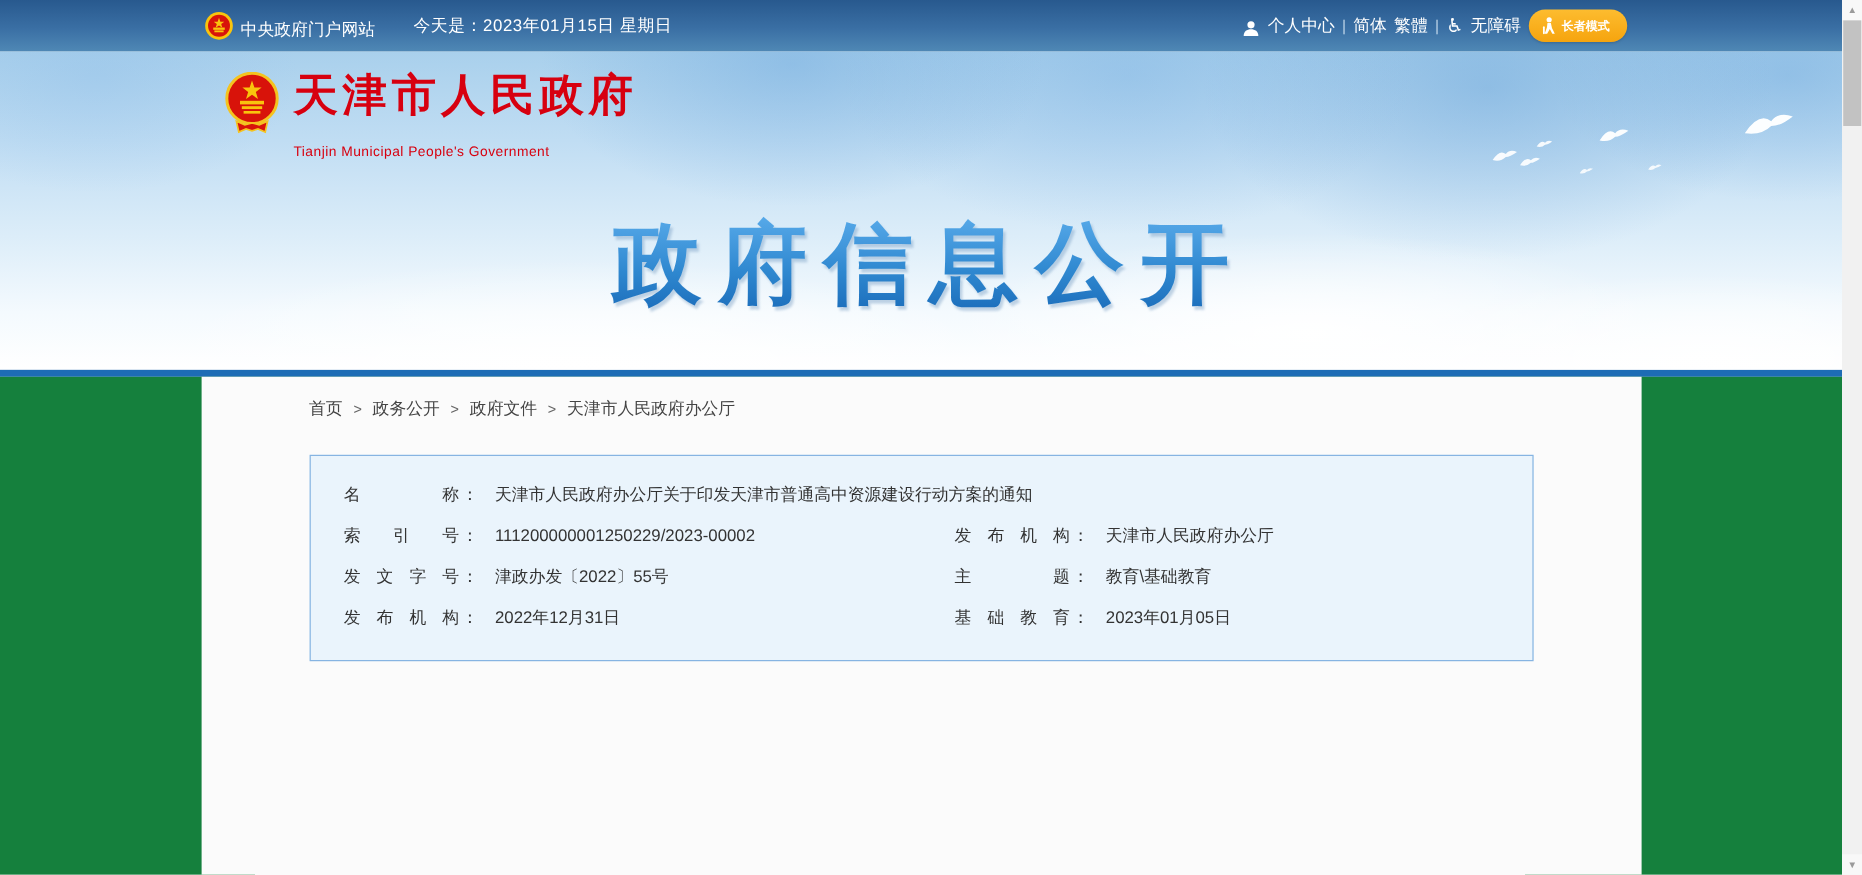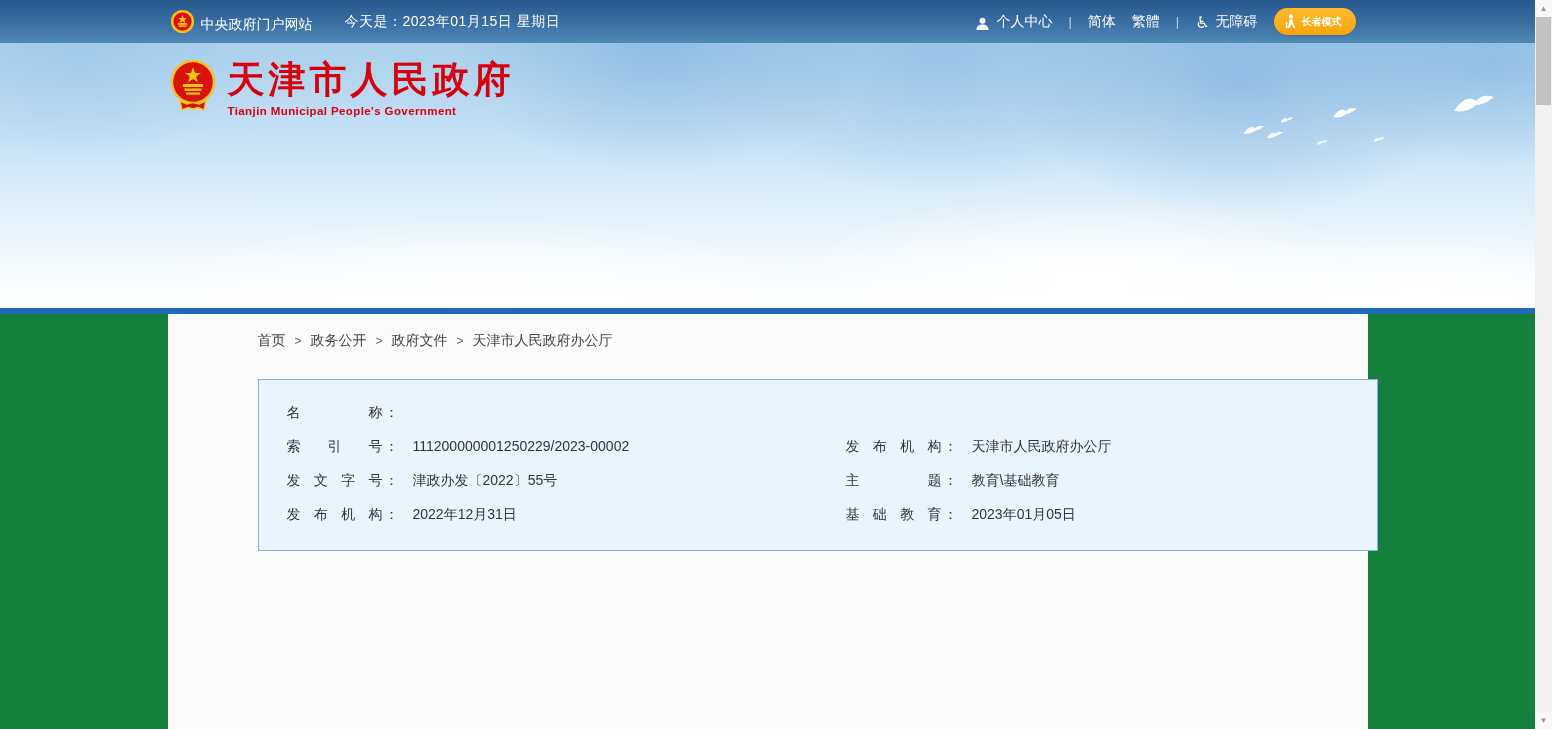--- a/index.html
+++ b/index.html
@@ -3,21 +3,21 @@
 <meta charset="utf-8">
 <style>
   * { margin:0; padding:0; box-sizing:border-box; }
   html,body { width:1552px; height:729px; overflow:hidden;
     font-family:"Liberation Sans","DejaVu Sans",sans-serif; background:#f5f5f5; }
 
   
   .topbar { height:43px; width:1535px; background:linear-gradient(180deg,#28598e 0%,#3a6fa4 55%,#4f88b5 100%); }
   .topbar-inner { width:1200px; margin:0 auto; height:100%; display:flex; align-items:center; justify-content:space-between; color:#fff; font-size:14px; }
   .tb-left { display:flex; align-items:center; gap:10px; padding-left:2px; }
-  .tb-right { display:flex; align-items:center; gap:16px; padding-right:12px; }
+  .tb-right { display:flex; align-items:center; gap:6px; padding-right:12px; }
   .tb-link { color:#fff; text-decoration:none; cursor:pointer; display:flex; align-items:flex-end; gap:6px; }
   .tb-date { margin-left:22px; letter-spacing:.5px; }
   .tb-sep { color:#cfe2f2; font-size:13px; opacity:.85; }
   .elder-btn { background:linear-gradient(180deg,#fdbc2f,#f6a40e); color:#fff; font-weight:bold;
     border:none; border-radius:14px; height:27px; padding:0 14px 0 10px; font-size:10px;
     display:flex; align-items:center; gap:5px; cursor:pointer; box-shadow:0 1px 2px rgba(0,0,0,.15); }
   .emblem-sm { width:25px; height:25px; }
   .wc-glyph { font-size:16px; line-height:1; }
 
   
@@ -27,42 +27,42 @@
       radial-gradient(ellipse 520px 130px at 480px 265px, rgba(255,255,255,.95), rgba(255,255,255,0) 70%),
       radial-gradient(ellipse 350px 100px at 1420px 255px, rgba(255,255,255,.9), rgba(255,255,255,0) 70%),
       radial-gradient(ellipse 300px 170px at 660px 10px, rgba(110,168,221,.45), rgba(110,168,221,0) 70%),
       radial-gradient(ellipse 340px 190px at 940px 20px, rgba(120,175,226,.40), rgba(120,175,226,0) 70%),
       radial-gradient(ellipse 330px 200px at 1240px 30px, rgba(100,160,215,.45), rgba(100,160,215,0) 72%),
       radial-gradient(ellipse 280px 150px at 1490px 20px, rgba(110,168,221,.45), rgba(110,168,221,0) 70%),
       radial-gradient(ellipse 240px 140px at 80px 20px, rgba(140,188,232,.35), rgba(140,188,232,0) 70%),
       linear-gradient(180deg,#a9d0ec 0%,#c0ddf3 28%,#dcedf9 58%,#f4fafe 82%,#ffffff 100%);
   }
   .banner-inner { position:relative; width:1200px; height:100%; margin:0 auto; }
-  .site-logo { position:absolute; left:2px; top:17px; display:flex; align-items:flex-start; gap:12px; cursor:pointer; }
+  .site-logo { position:absolute; left:19px; top:17px; display:flex; align-items:flex-start; gap:12px; cursor:pointer; }
   .logo-text-cn { color:#d7000f; font-size:37px; font-weight:bold; letter-spacing:4px; line-height:1.1; }
-  .logo-text-en { color:#d7000f; font-size:11.5px; font-weight:bold; letter-spacing:.4px; margin-top:4px; }
+  .logo-text-en { color:#d7000f; font-size:11.5px; font-weight:normal; letter-spacing:.4px; margin-top:20px; }
   .page-title { position:absolute; left:0; top:128px; width:100%; text-align:center;
     font-size:74px; font-weight:bold; letter-spacing:14px; padding-left:14px;
     background:linear-gradient(180deg,#5fb0ee 0%,#2f88d0 55%,#1565b4 100%);
     -webkit-background-clip:text; background-clip:text; color:transparent;
     filter:drop-shadow(2px 3px 1px rgba(110,150,190,.4)); }
   .bird { position:absolute; }
 
   
   .divider { width:1535px; height:6px; background:#1d6cb5; }
 
   
   .main-bg { width:1535px; height:415px; background:#15803d; }
   .content { width:1200px; height:100%; margin:0 auto; background:#fbfbfb; padding-top:18px; }
   .crumbs { margin-left:90px; font-size:14px; color:#444; display:flex; gap:9px; align-items:center; }
   .crumbs a { color:#444; text-decoration:none; cursor:pointer; }
   .crumb-sep { color:#666; font-size:12px; }
   .crumb-current { color:#444; }
 
-  .infobox { width:1120px; margin:29px auto 0 90px; background:#eaf4fc; border:1px solid #86b4e2;
+  .infobox { width:1020px; margin:29px auto 0 90px; background:#eaf4fc; border:1px solid #86b4e2;
     padding:16px 0 18px 0; font-size:14px; color:#333; }
   .ibrow { display:flex; min-height:34px; align-items:center; }
   .cell { display:flex; align-items:flex-start; padding-left:28px; }
   .cell.full { width:100%; }
   .cell.half { width:50%; }
   .lbl { display:inline-block; width:96px; text-align:justify; text-align-last:justify; color:#333; flex:0 0 96px; }
   .colon { margin-left:2px; }
   .val { margin-left:14px; color:#333; }
 
   
@@ -131,20 +131,21 @@
         <rect x="13" y="24" width="20" height="3" fill="#f9c40d"></rect>
         <rect x="14.5" y="28.5" width="17" height="2.4" fill="#f9c40d"></rect>
         <rect x="16" y="32.5" width="14" height="2.2" fill="#f9c40d"></rect>
         <path d="M10 41 L17 44 L23 42.5 L29 44 L36 41 L34 50 L28 47.5 L23 49 L18 47.5 L12 50 Z" fill="#d8130a" stroke="#f4c31f" stroke-width="1.4"></path>
       </svg>
       <span>
         <span class="logo-text-cn" style="display:block">天津市人民政府</span>
         <span class="logo-text-en" style="display:block">Tianjin Municipal People's Government</span>
       </span>
     </a>
+    <div class="page-title">政府信息公开</div>
   </div>
 
   <svg class="bird" style="left:1452px;top:48px" width="44" height="30" viewBox="0 0 44 30">
     <path d="M2 20 Q14 2 24 10 Q30 2 42 6 Q32 14 24 14 Q16 22 2 20Z" fill="#fff" opacity=".97"></path>
     </svg>
   <svg class="bird" style="left:1332px;top:62px" width="26" height="16" viewBox="0 0 26 16">
     <path d="M1 12 Q8 1 14 6 Q18 1 25 4 Q18 9 14 9 Q9 14 1 12Z" fill="#fff" opacity=".95"></path>
     </svg>
   <svg class="bird" style="left:1243px;top:80px" width="22" height="14" viewBox="0 0 26 16">
     <path d="M1 12 Q8 1 14 6 Q18 1 25 4 Q18 9 14 9 Q9 14 1 12Z" fill="#fff" opacity=".92"></path>
@@ -176,20 +177,21 @@
       <a>政府文件</a>
       <span class="crumb-sep">&gt;</span>
       <span class="crumb-current">天津市人民政府办公厅</span>
     </div>
 
     <div class="infobox">
       <div class="ibrow">
         <div class="cell full">
           <span class="lbl">名称</span>
             <span class="colon">：</span>
+          <span class="val">天津市人民政府办公厅关于印发天津市普通高中资源建设行动方案的通知</span>
         </div>
       </div>
       <div class="ibrow">
         <div class="cell half">
           <span class="lbl">索引号</span>
             <span class="colon">：</span>
           <span class="val">111200000001250229/2023-00002</span>
         </div>
         <div class="cell half">
           <span class="lbl">发布机构</span>

